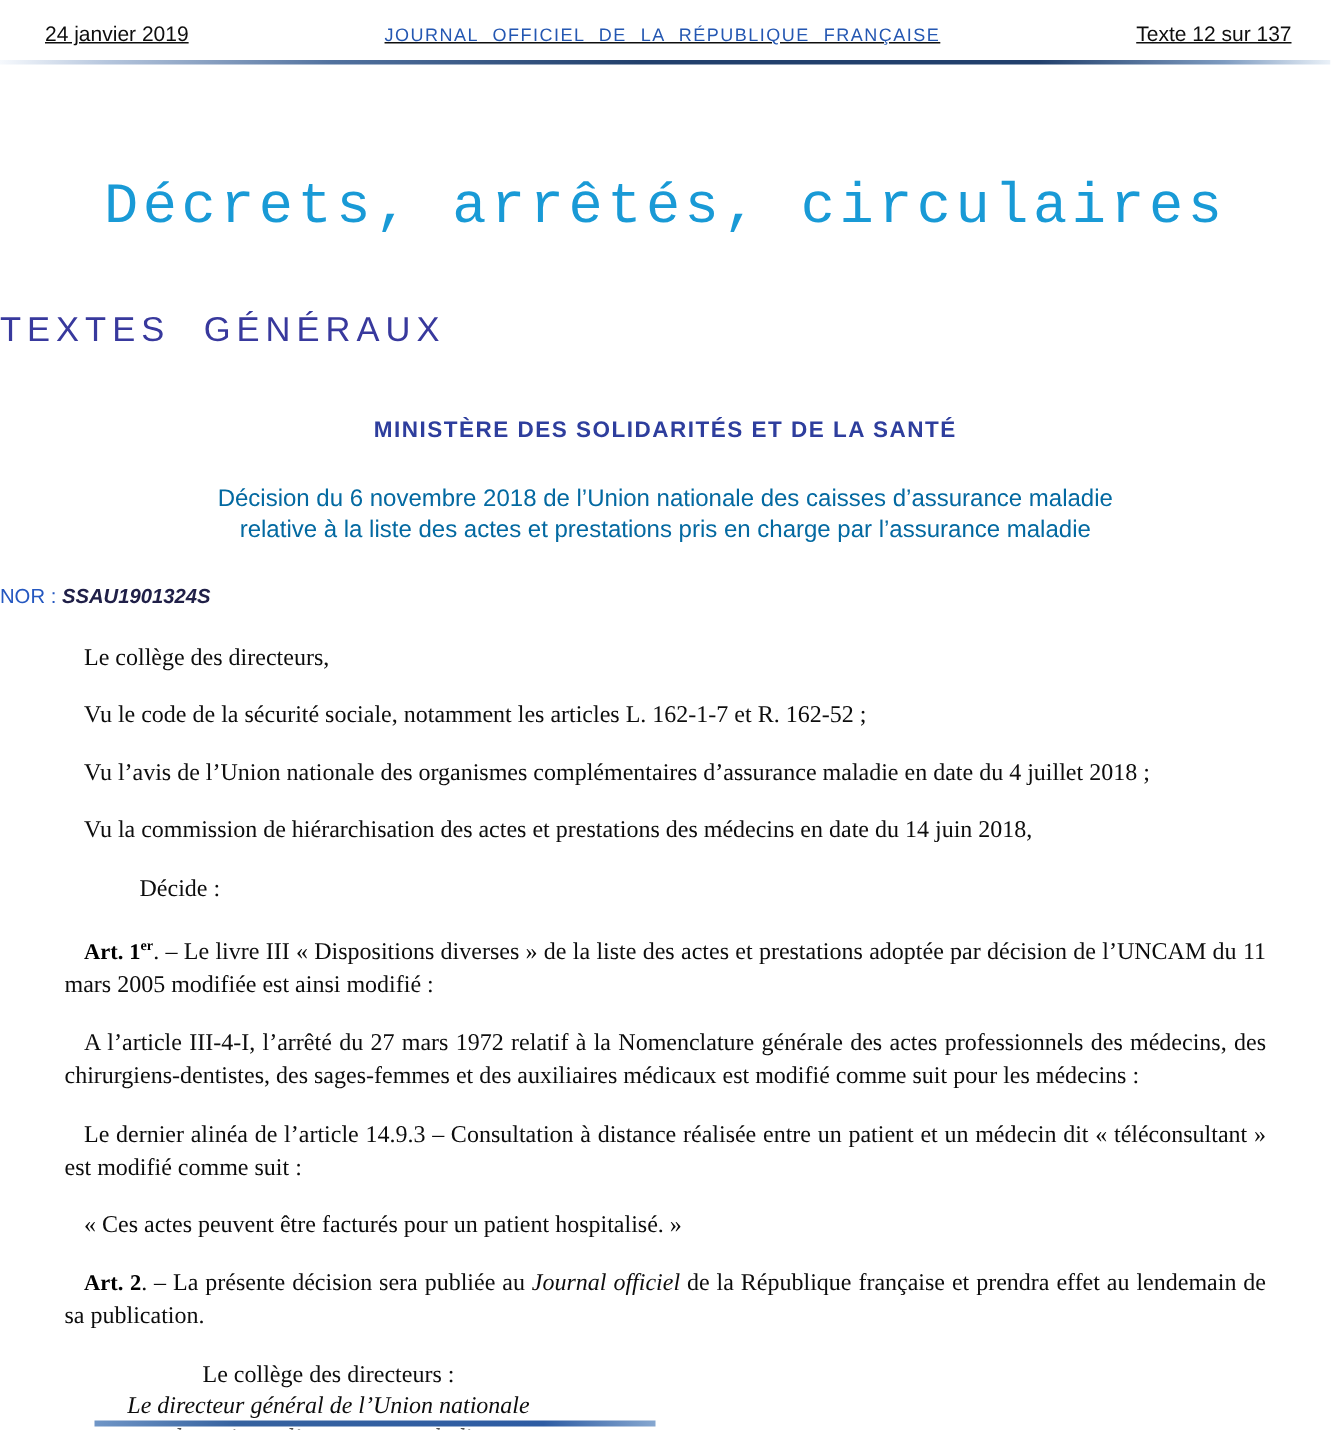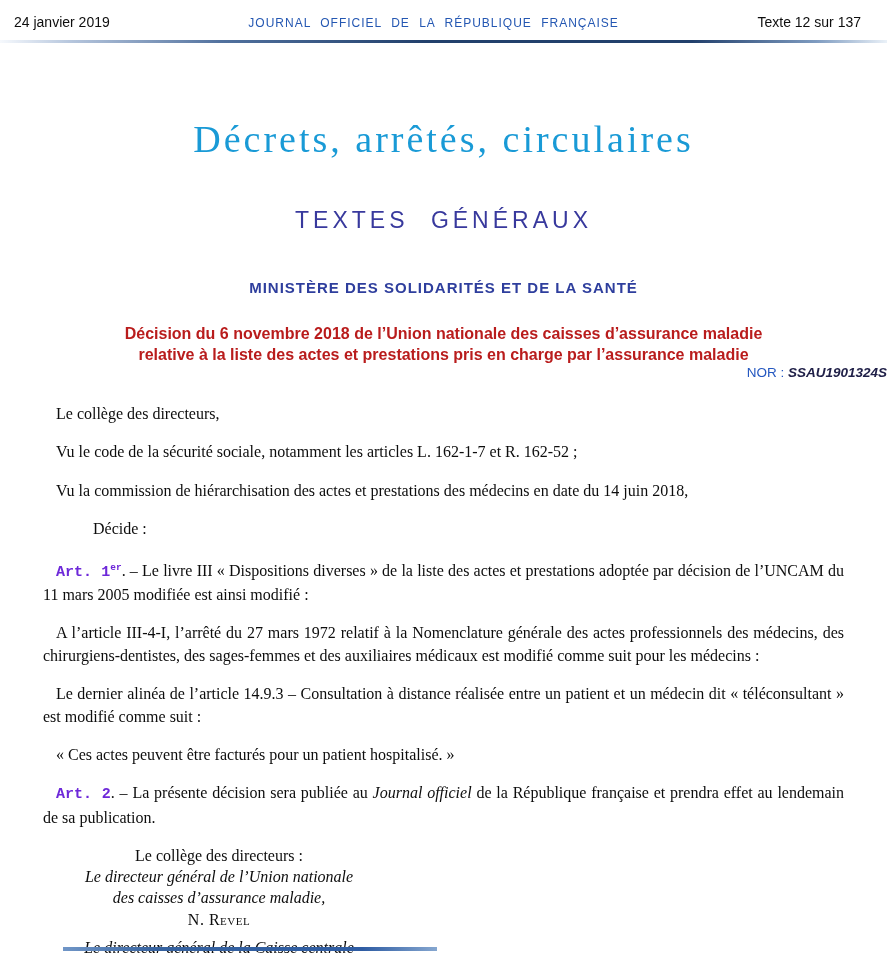--- a/index.html
+++ b/index.html
@@ -9,80 +9,79 @@
     position: relative;
     overflow: hidden;
     font-family: "Liberation Serif", serif;
     color: #111111;
   }
   .page { position: absolute; inset: 0; }
 
   
   .jo-header {
     display: flex; justify-content: space-between; align-items: baseline;
-    padding: 14px 26px 0 14px;
+    padding: 14px 26px 0 30px;
     font-family: "Liberation Sans", sans-serif;
-    font-size: 14px; color: #0e0e0e;
+    font-size: 14px; color: #0e0e0e; text-decoration: underline;
   }
   .jo-header .jo-title {
     color: #2457b2; font-size: 12px; letter-spacing: 1px; word-spacing: 5px; text-align: center;
   }
   .header-rule {
     margin-top: 10px; height: 3px; border: 0;
     background: linear-gradient(90deg,
       #f6f9fd 0%, #b6c6dd 8%, #51719e 25%, #22406c 48%,
       #22406c 78%, #7e9bc0 92%, #eaf1f8 100%);
   }
 
   
   .main-title {
     margin-top: 74px; text-align: center;
-    font-family: Liberation Serif, serif;
+    font-family: Liberation Mono, monospace;
     font-size: 38px; letter-spacing: 3px;
     color: #199ad6; font-weight: normal;
   }
   .section-title {
-    margin-top: 46px; text-align: center;
+    margin-top: 46px; text-align: left;
     font-family: "Liberation Sans", sans-serif;
     font-size: 23px; letter-spacing: 4px; word-spacing: 12px;
     color: #38399d; font-weight: normal;
   }
   .ministry {
     margin-top: 45px; text-align: center;
     font-family: "Liberation Sans", sans-serif;
     font-size: 15px; font-weight: bold; letter-spacing: 1px;
     color: #2e3e9d;
   }
   .decision-title {
     margin: 27px auto 0; width: 760px; text-align: center;
     font-family: "Liberation Sans", sans-serif;
-    font-size: 16px; font-weight: bold; line-height: 21px;
-    color: #b91c1c;
+    font-size: 16px; font-weight: normal; line-height: 21px;
+    color: #0369a1;
   }
   .nor-line {
-    margin-top: 0; text-align: right;
+    margin-top: 26px; text-align: left;
     font-family: "Liberation Sans", sans-serif;
     font-size: 13.5px;
-    padding-left: 32px;
   }
   .nor-label { color: #2457c0; }
   .nor-value { color: #202048; font-style: italic; font-weight: bold; }
 
   
   .doc-body { margin: 23px 27px 0 27px; }
   .para {
     margin: 16px; font-size: 16px; line-height: 22.4px;
     text-indent: 13px; text-align: justify; color: #0d0d0d;
   }
   .para.single { text-align: left; }
   .decide { text-indent: 50px; margin-top: 9px; }
   .spaced { margin-top: 9px; }
   .art-label {
-    font-family: Liberation Mono, monospace;
-    font-weight: bold; font-size: 15px; color: #6d28d9;
+    font-family: Liberation Serif, serif;
+    font-weight: bold; font-size: 15px; color: #000000;
   }
   .art-label sup { font-size: 9.5px; }
   .it { font-style: italic; }
 
   
   .signatures {
     width: 336px; margin: 2px 0 0 24px; text-align: center;
     font-size: 16px; line-height: 21px; color: #0d0d0d;
   }
   .sig-intro { margin: 0; font-family: Liberation Serif, serif; }
@@ -117,20 +116,21 @@
     <span>relative à la liste des actes et prestations pris en charge par l’assurance maladie</span>
   </div>
 
   <div class="nor-line">
     <span class="nor-label">NOR : </span><span class="nor-value">SSAU1901324S</span>
   </div>
 
   <div class="doc-body">
     <p class="para single">Le collège des directeurs,</p>
     <p class="para single">Vu le code de la sécurité sociale, notamment les articles L. 162-1-7 et R. 162-52 ;</p>
+    <p class="para single">Vu l’avis de l’Union nationale des organismes complémentaires d’assurance maladie en date du 4 juillet 2018 ;</p>
     <p class="para single">Vu la commission de hiérarchisation des actes et prestations des médecins en date du 14 juin 2018,</p>
 
     <p class="para single decide">Décide :</p>
 
     <p class="para spaced">
       <span class="art-label"><span>Art. 1</span><sup>er</sup></span><span>. – </span><span>Le livre III « Dispositions diverses » de la liste des actes et prestations adoptée par décision de l’UNCAM du 11 mars 2005 modifiée est ainsi modifié :</span>
     </p>
 
     <p class="para spaced">A l’article III-4-I, l’arrêté du 27 mars 1972 relatif à la Nomenclature générale des actes professionnels des médecins, des chirurgiens-dentistes, des sages-femmes et des auxiliaires médicaux est modifié comme suit pour les médecins :</p>
     <p class="para spaced">Le dernier alinéa de l’article 14.9.3 – Consultation à distance réalisée entre un patient et un médecin dit « téléconsultant » est modifié comme suit :</p>

